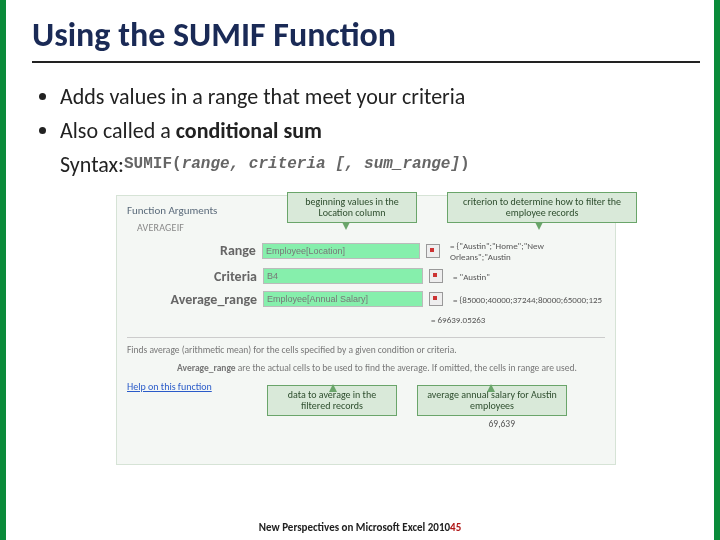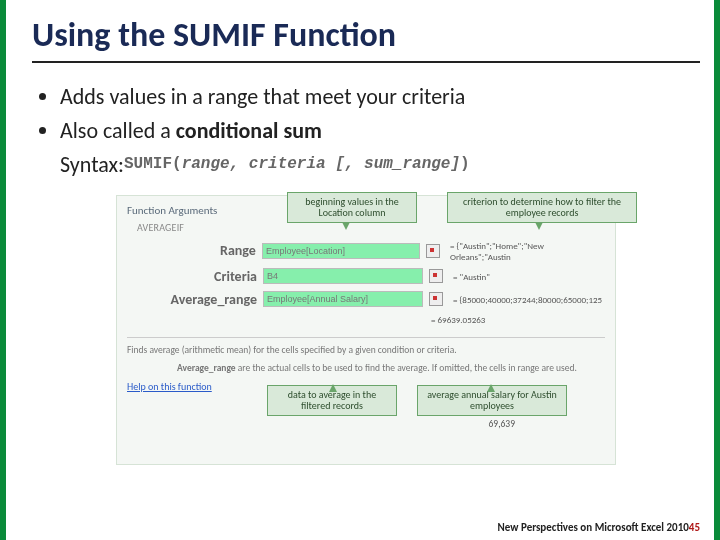--- a/index.html
+++ b/index.html
@@ -172,21 +172,21 @@
   .a1 { top:26px; left:225px; }
   .a2 { top:26px; left:418px; }
   .a3 { bottom:72px; left:212px; }
   .a4 { bottom:72px; left:370px; }
   
   .footer {
     position: absolute;
     bottom: 6px;
     left: 14px; right: 14px;
     display: flex;
-    justify-content: flex-end;
+    justify-content: center;
     align-items: center;
     font-size: 11px;
     color: #222;
   }
   .footer-left { font-weight: 700; }
   .footer-right { color: #b01818; font-weight: 700; }
 </style>
 </head>
 <body>
 

